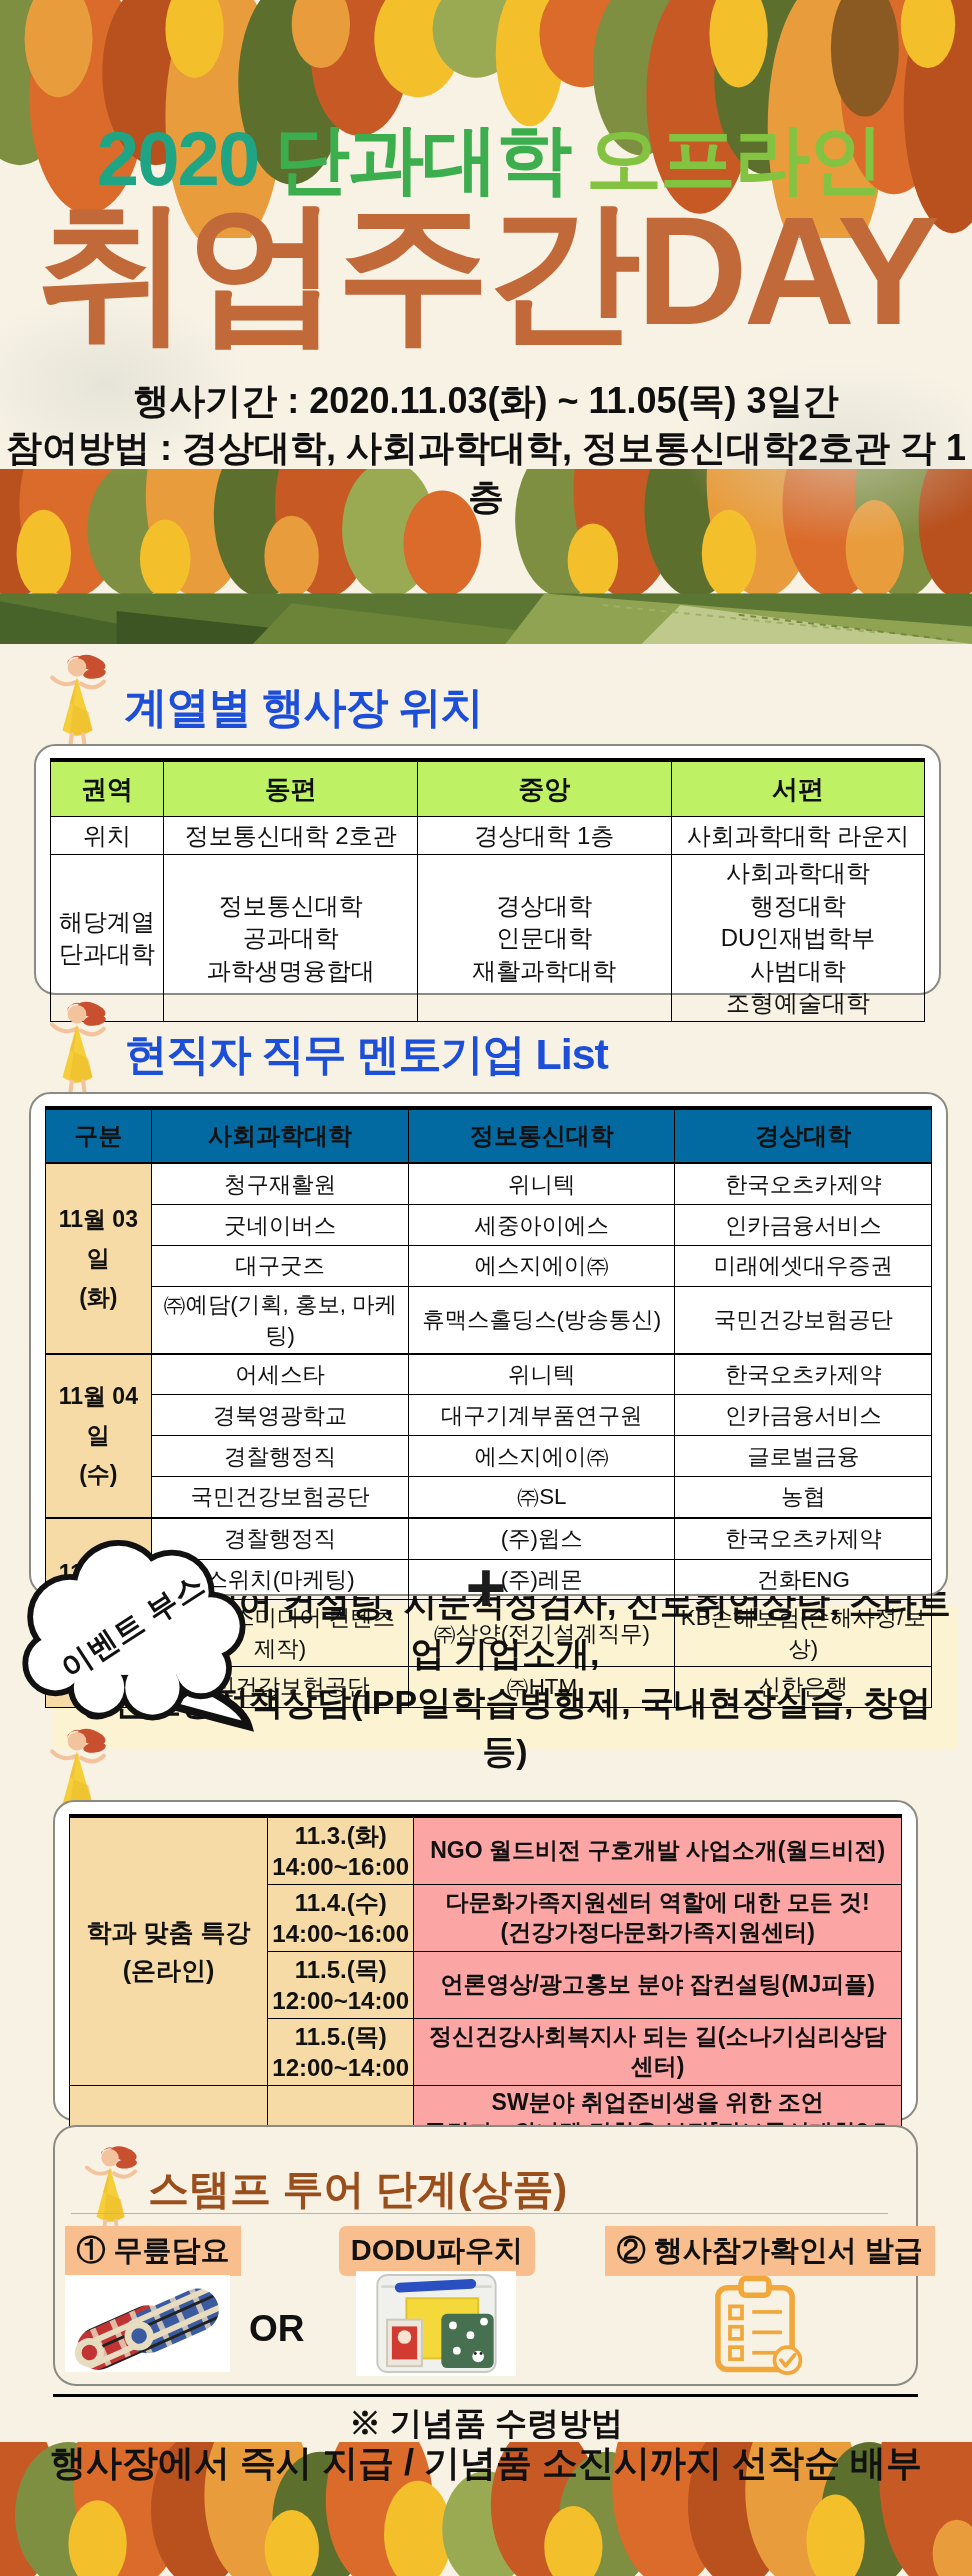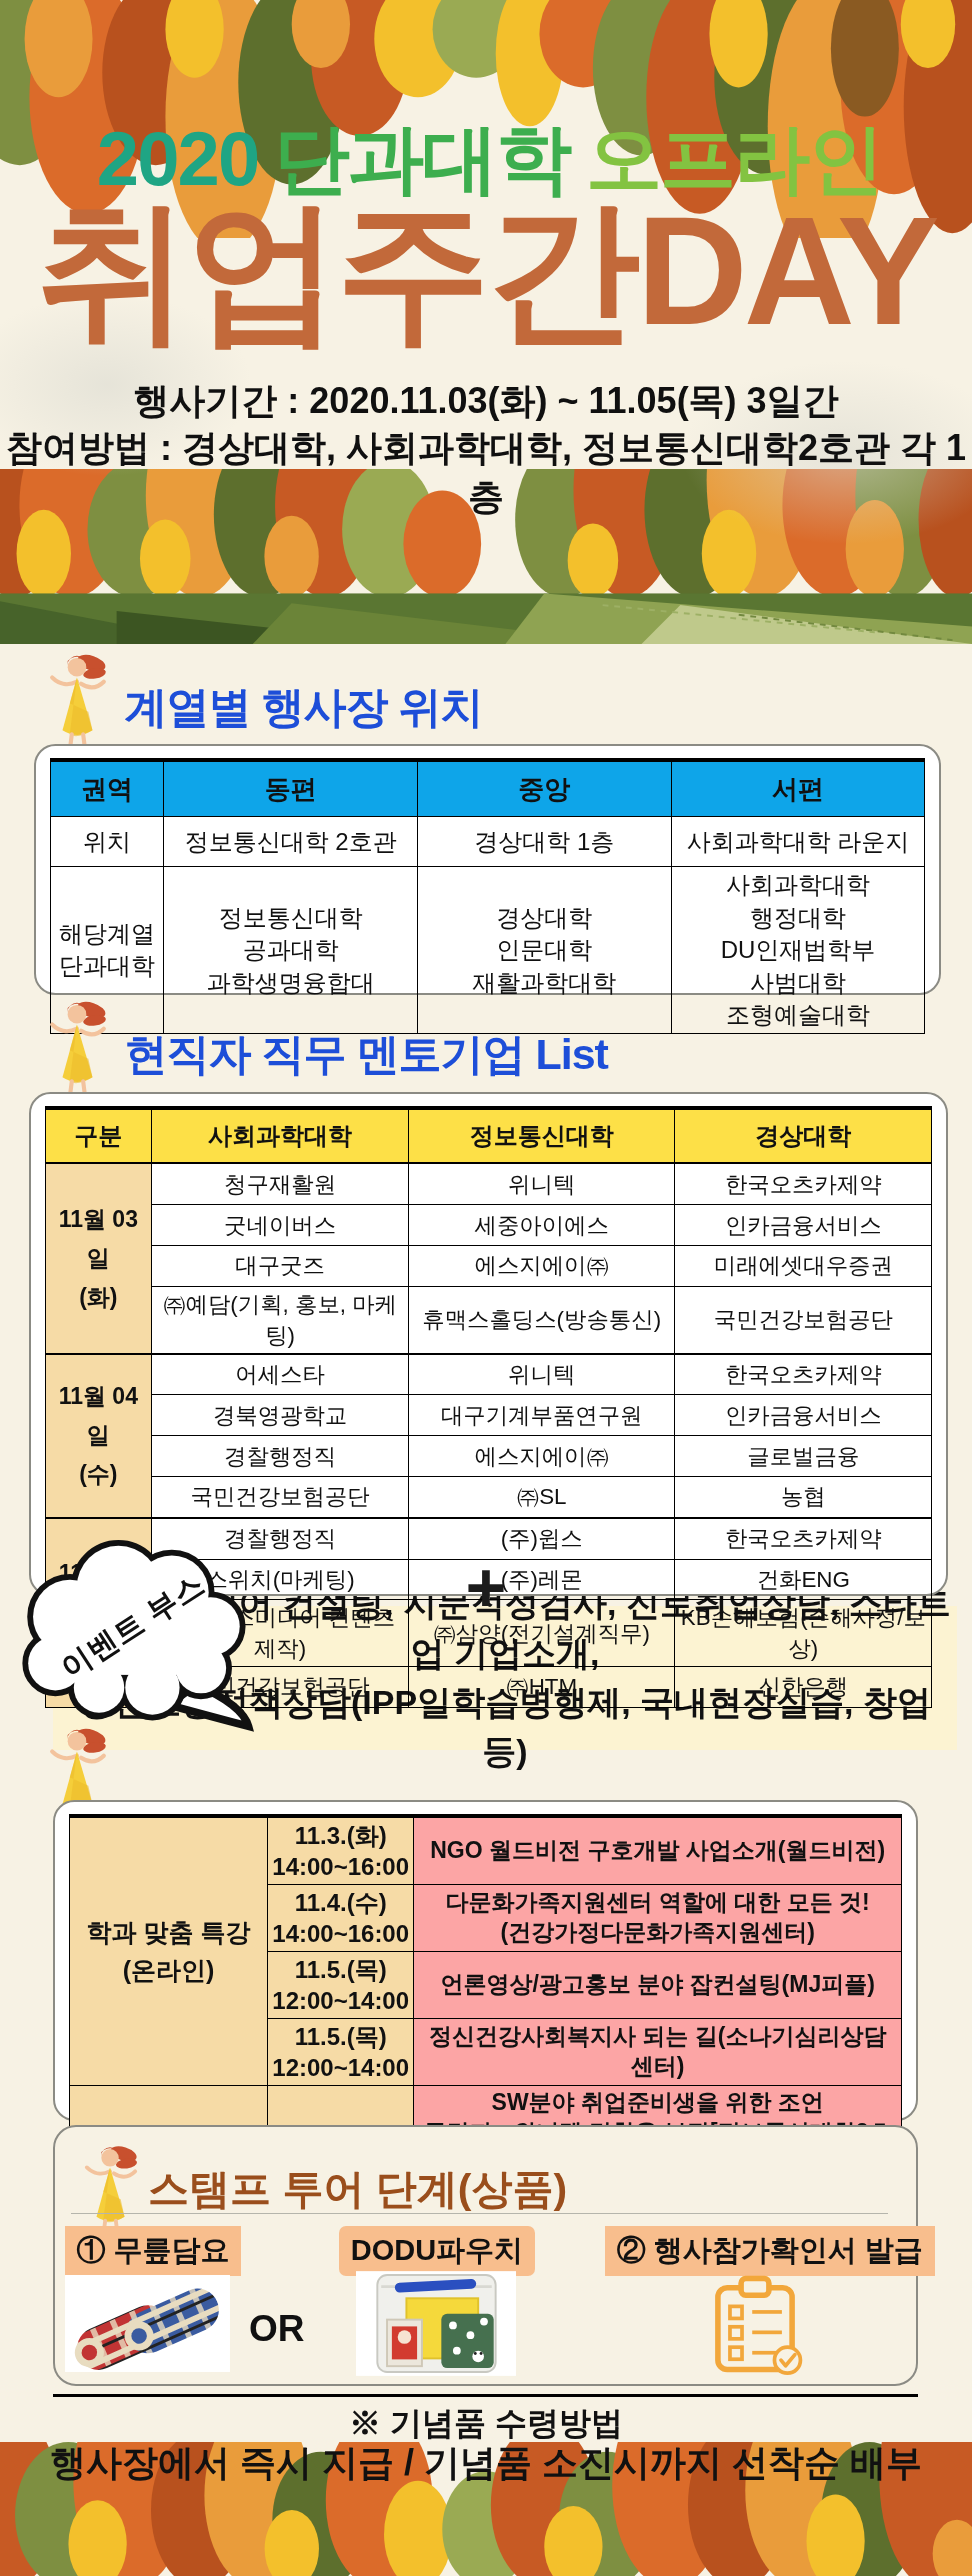--- a/index.html
+++ b/index.html
@@ -26,26 +26,26 @@
   
   .container{
     background:#fff;border:2.9px solid #8b8b84;border-radius:21.4px;
     padding:11.7px 13.6px;box-sizing:border-box;z-index:3;
   }
   table.t{width:100%;height:100%;border-collapse:collapse;text-align:center;color:#111;}
   table.t td,table.t th{border:1.9px solid #000;padding:1.9px 3.9px;}
   table.t{border-top:4.9px solid #000;}
 
   
-  .t1 th{background:#0ea5e9;font-size:26px;font-weight:bold;height:51px;border-bottom:4.9px double #000;}
+  .t1 th{background:#bef264;font-size:26px;font-weight:bold;height:51px;border-bottom:4.9px double #000;}
   .t1 td{font-size:24px;line-height:1.35;}
   .t1 .rowlabel{font-weight:normal;}
 
   
-  .t2 th{background:#fde047;font-size:24px;font-weight:bold;height:49px;border-bottom:2.9px solid #000;}
+  .t2 th{background:#0369a1;font-size:24px;font-weight:bold;height:49px;border-bottom:2.9px solid #000;}
   .t2 td{font-size:22.4px;height:36px;margin-top:36px;}
   .t2 .datecell{background:#F6DBA6;font-weight:bold;font-size:23px;line-height:1.7;}
   .t2 tbody{border-top:2.9px solid #000;}
 
   
   .t3 td{font-size:23px;}
   .t3 .grouplabel{background:#F6DBA6;font-weight:bold;font-size:25px;line-height:1.5;}
   .t3 .when{background:#F6DBA6;font-weight:bold;font-size:24px;line-height:1.3;}
   .t3 .what{background:#fca5a5;line-height:1.3;font-weight:bold;}
 
@@ -183,21 +183,21 @@
       </colgroup>
     <thead>
       <tr>
         <th>권역</th>
         <th>동편</th>
         <th>중앙</th>
         <th>서편</th>
       </tr>
     </thead>
     <tbody>
-      <tr style="height:50px;">
+      <tr style="height:38px;">
         <td class="rowlabel">위치</td>
         <td>정보통신대학 2호관</td>
         <td>경상대학 1층</td>
         <td>사회과학대학 라운지</td>
       </tr>
       <tr>
         <td class="rowlabel pre">해당계열
 단과대학</td>
         <td class="pre">정보통신대학
 공과대학

